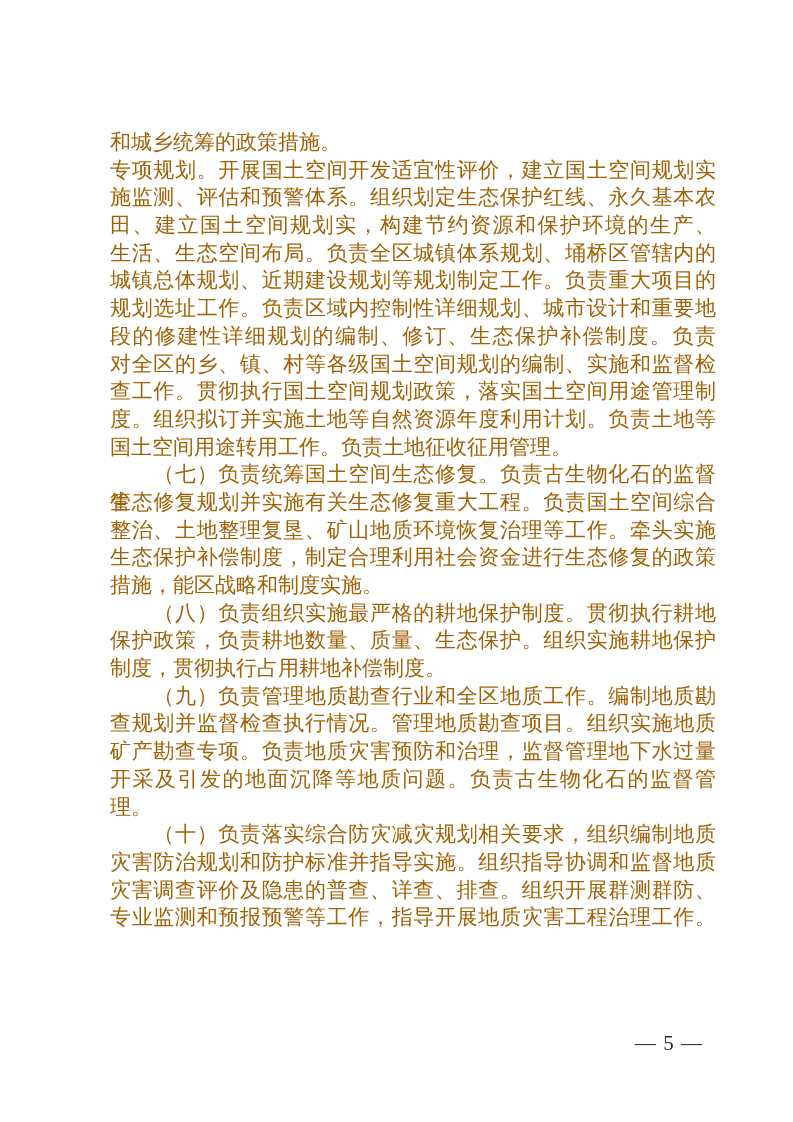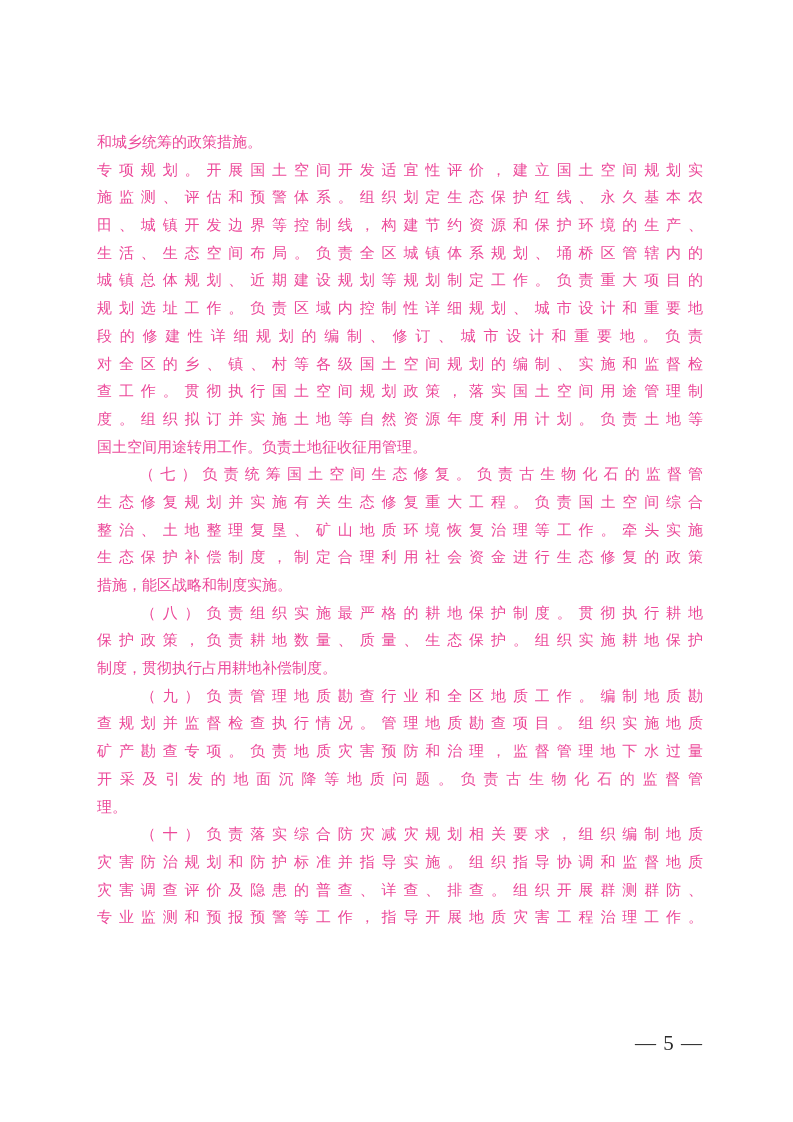--- a/index.html
+++ b/index.html
@@ -11,27 +11,27 @@
     position: relative;
     width: 793px;
     height: 1122px;
     background: #ffffff;
     overflow: hidden;
     font-family: "Liberation Serif", "DejaVu Serif", serif;
     color: #1e1e1e;
   }
   .body-text {
     position: absolute;
-    left: 97px;
+    left: 110px;
     top: 129px;
     width: 606px;
-    font-size: 15px;
+    font-size: 21px;
     line-height: 27.7px;
     letter-spacing: 0;
-    color: #ec4899;
+    color: #a16207;
     -webkit-font-smoothing: antialiased;
   }
   .line {
     height: 27.7px;
     white-space: nowrap;
     overflow: visible;
     text-align: left;
   }
   .line.full {
     text-align: justify;
@@ -51,25 +51,25 @@
   }
 </style>
 </head>
 <body>
 
 <div class="doc-page">
   <div class="body-text">
       <div class="line">和城乡统筹的政策措施。</div>
       <div class="line full">专项规划。开展国土空间开发适宜性评价，建立国土空间规划实</div>
       <div class="line full">施监测、评估和预警体系。组织划定生态保护红线、永久基本农</div>
-      <div class="line full">田、城镇开发边界等控制线，构建节约资源和保护环境的生产、</div>
+      <div class="line full">田、建立国土空间规划实，构建节约资源和保护环境的生产、</div>
       <div class="line full">生活、生态空间布局。负责全区城镇体系规划、埇桥区管辖内的</div>
       <div class="line full">城镇总体规划、近期建设规划等规划制定工作。负责重大项目的</div>
       <div class="line full">规划选址工作。负责区域内控制性详细规划、城市设计和重要地</div>
-      <div class="line full">段的修建性详细规划的编制、修订、城市设计和重要地。负责</div>
+      <div class="line full">段的修建性详细规划的编制、修订、生态保护补偿制度。负责</div>
       <div class="line full">对全区的乡、镇、村等各级国土空间规划的编制、实施和监督检</div>
       <div class="line full">查工作。贯彻执行国土空间规划政策，落实国土空间用途管理制</div>
       <div class="line full">度。组织拟订并实施土地等自然资源年度利用计划。负责土地等</div>
       <div class="line">国土空间用途转用工作。负责土地征收征用管理。</div>
       <div class="line full">　　（七）负责统筹国土空间生态修复。负责古生物化石的监督管</div>
       <div class="line full">生态修复规划并实施有关生态修复重大工程。负责国土空间综合</div>
       <div class="line full">整治、土地整理复垦、矿山地质环境恢复治理等工作。牵头实施</div>
       <div class="line full">生态保护补偿制度，制定合理利用社会资金进行生态修复的政策</div>
       <div class="line">措施，能区战略和制度实施。</div>
       <div class="line full">　　（八）负责组织实施最严格的耕地保护制度。贯彻执行耕地</div>

